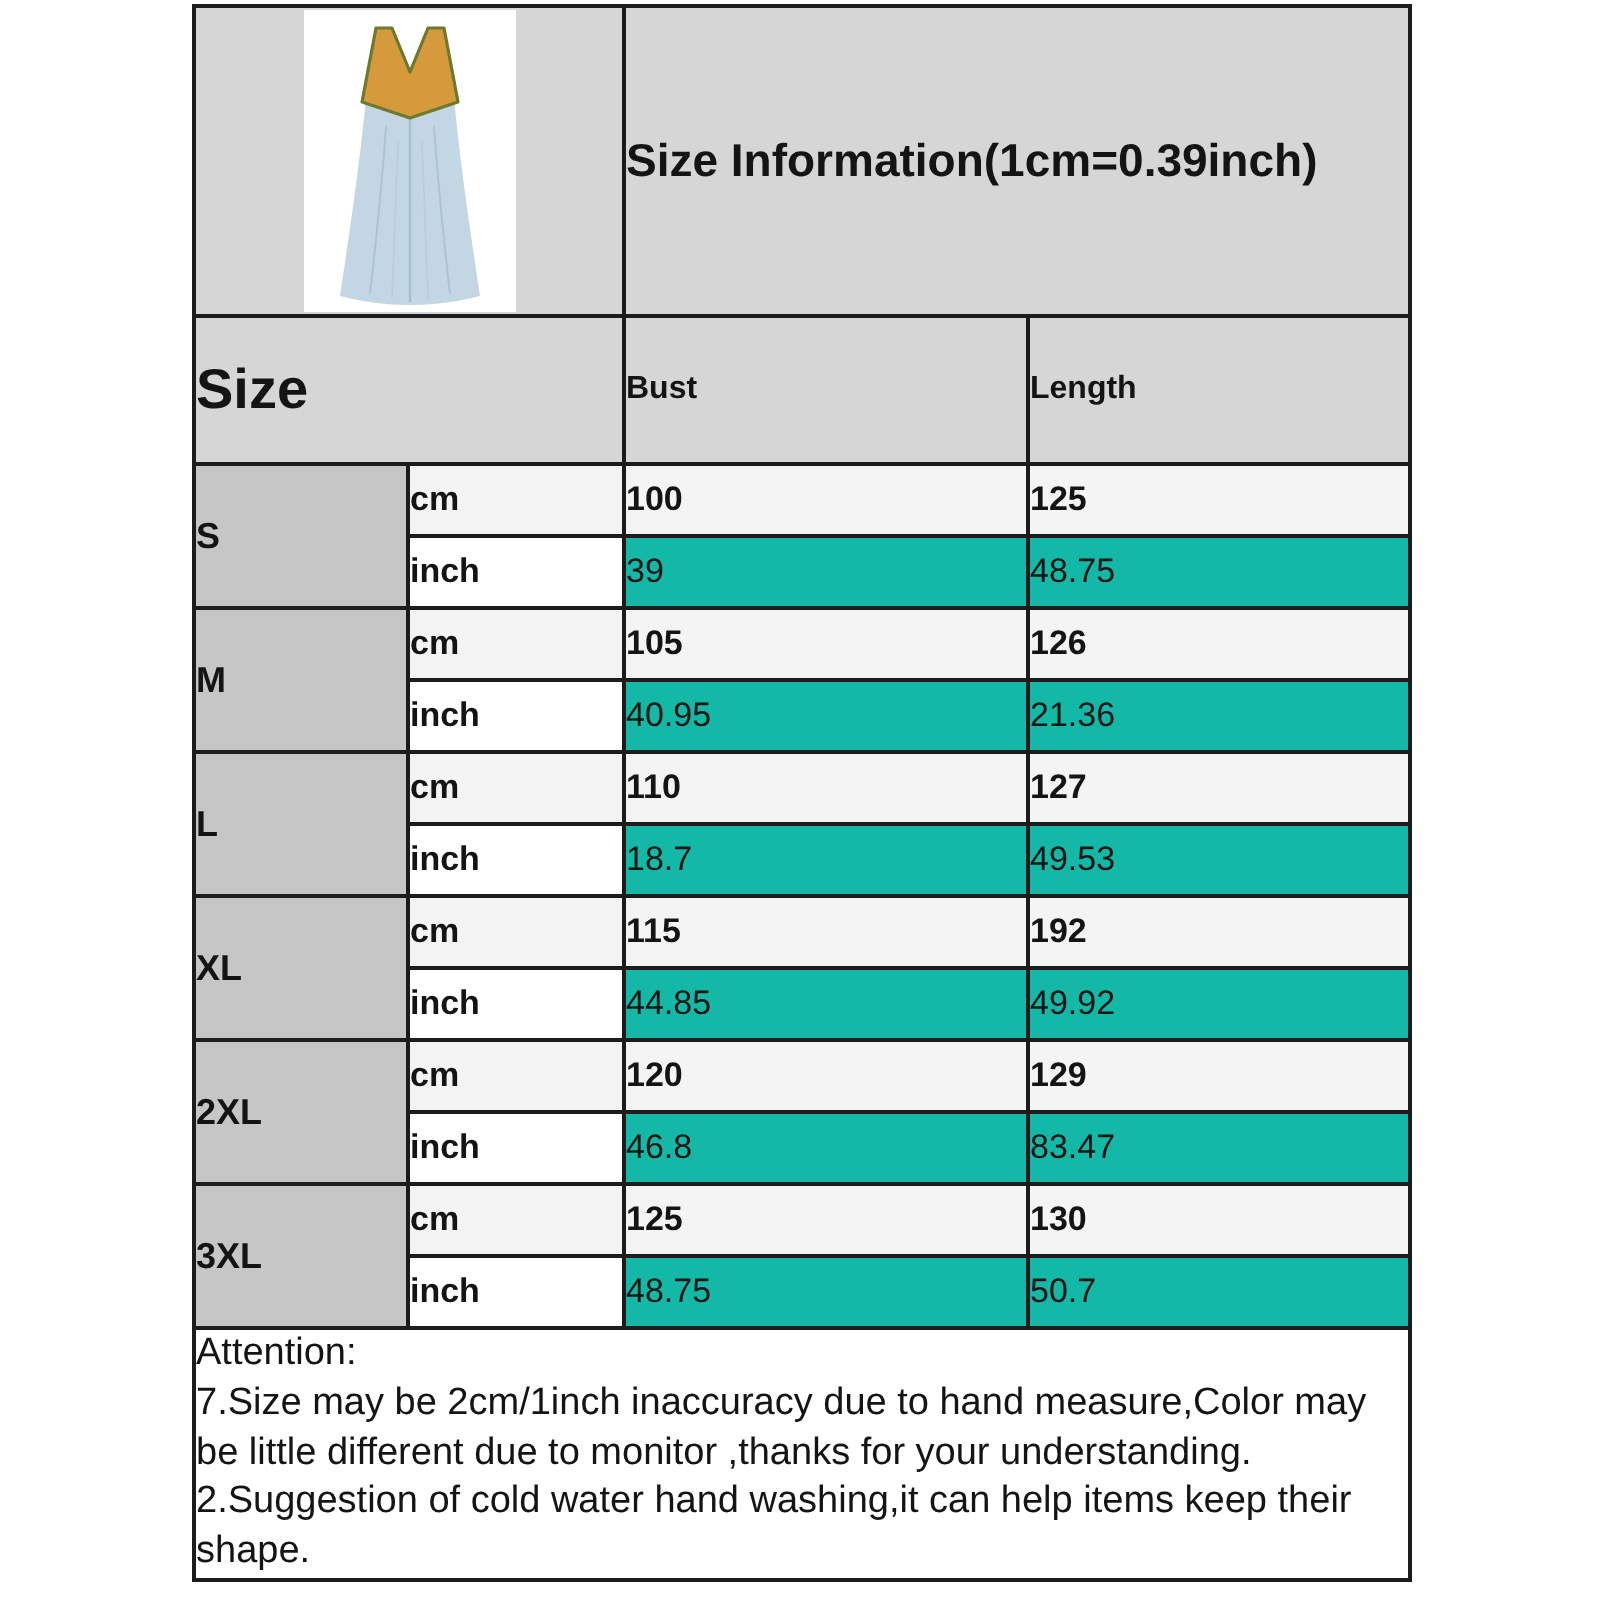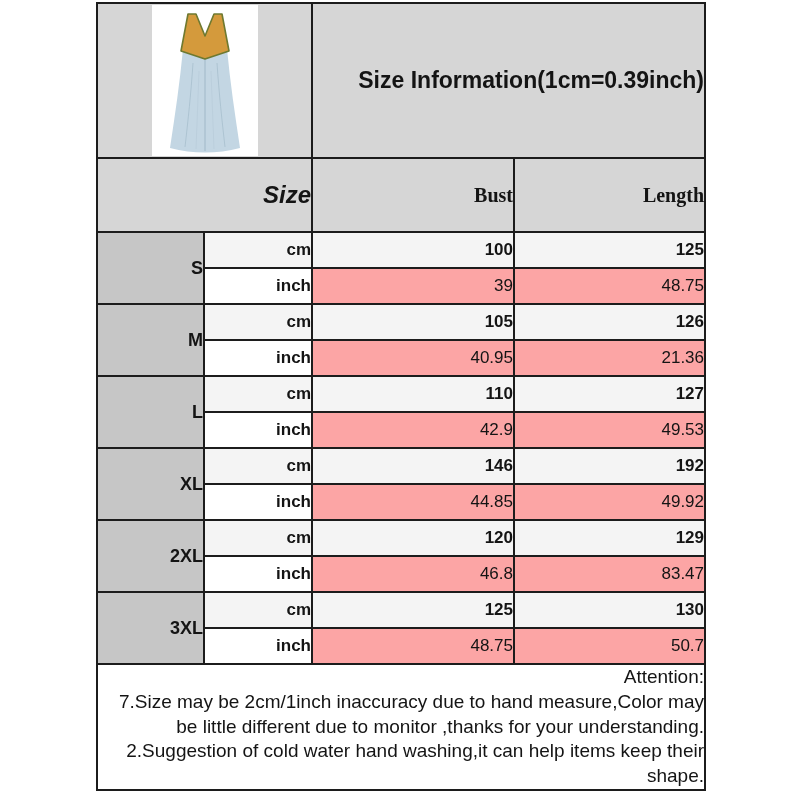--- a/index.html
+++ b/index.html
@@ -13,21 +13,21 @@
   .page { position: relative; width: 800px; height: 800px; background:#fff; overflow: hidden; }
 
   table.size-table {
     position: absolute; left: 96px; top: 2px;
     width: 608px;
     border-collapse: collapse;
     table-layout: fixed;
   }
   table.size-table td {
     border: 2px solid #1c1c1c;
-    text-align: right;
+    text-align: left;
     vertical-align: middle;
     padding: 0;
     overflow: hidden;
   }
 
   
   tr.img-row { height: 155px; }
   td.cell-image { background: #d6d6d6; }
   .white-strip {
     width: 106px; height: 151px; margin: 0 auto;
@@ -37,34 +37,34 @@
   td.cell-title {
     background: #d6d6d6;
     font-weight: bold;
     font-size: 23px;
     letter-spacing: 0px;
   }
 
   
   tr.header-row { height: 74px; }
   tr.header-row td { background: #d6d6d6; font-weight: bold; }
-  td.cell-size-header { font-size: 24px; font-style: italic; }
-  td.col-header { font-size: 20px; font-family: Liberation Serif, serif; }
+  td.cell-size-header { font-size: 28px; }
+  td.col-header { font-size: 16px; }
 
   
   tr.data-row { height: 36px; font-size: 17px; }
   td.size-label {
     background: #c6c6c6;
     font-weight: bold;
     font-size: 18px;
   }
   td.unit-cell { font-weight: bold; background: #ffffff; }
   tr.cm-row td.unit-cell,
   tr.cm-row td.val { background: #f4f4f4; font-weight: bold; margin-top: 19px; }
-  tr.inch-row td.val { background: #fca5a5; font-weight: normal; }
+  tr.inch-row td.val { background: #14b8a6; font-weight: normal; }
 
   
   tr.attention-row { height: 126px; }
   td.attention-cell {
     text-align: left;
     vertical-align: top;
     padding: 2px 6px 0 5px;
     font-size: 19px;
     line-height: 1.3;
     background: #ffffff;
@@ -135,28 +135,28 @@
     </tr>
 
     <tr class="data-row cm-row">
       <td class="size-label" rowspan="2">L</td>
       <td class="unit-cell">cm</td>
       <td class="val">110</td>
       <td class="val">127</td>
     </tr>
     <tr class="data-row inch-row">
       <td class="unit-cell">inch</td>
-      <td class="val">42.9</td>
+      <td class="val">18.7</td>
       <td class="val">49.53</td>
     </tr>
 
     <tr class="data-row cm-row">
       <td class="size-label" rowspan="2">XL</td>
       <td class="unit-cell">cm</td>
-      <td class="val">146</td>
+      <td class="val">115</td>
       <td class="val">192</td>
     </tr>
     <tr class="data-row inch-row">
       <td class="unit-cell">inch</td>
       <td class="val">44.85</td>
       <td class="val">49.92</td>
     </tr>
 
     <tr class="data-row cm-row">
       <td class="size-label" rowspan="2">2XL</td>

